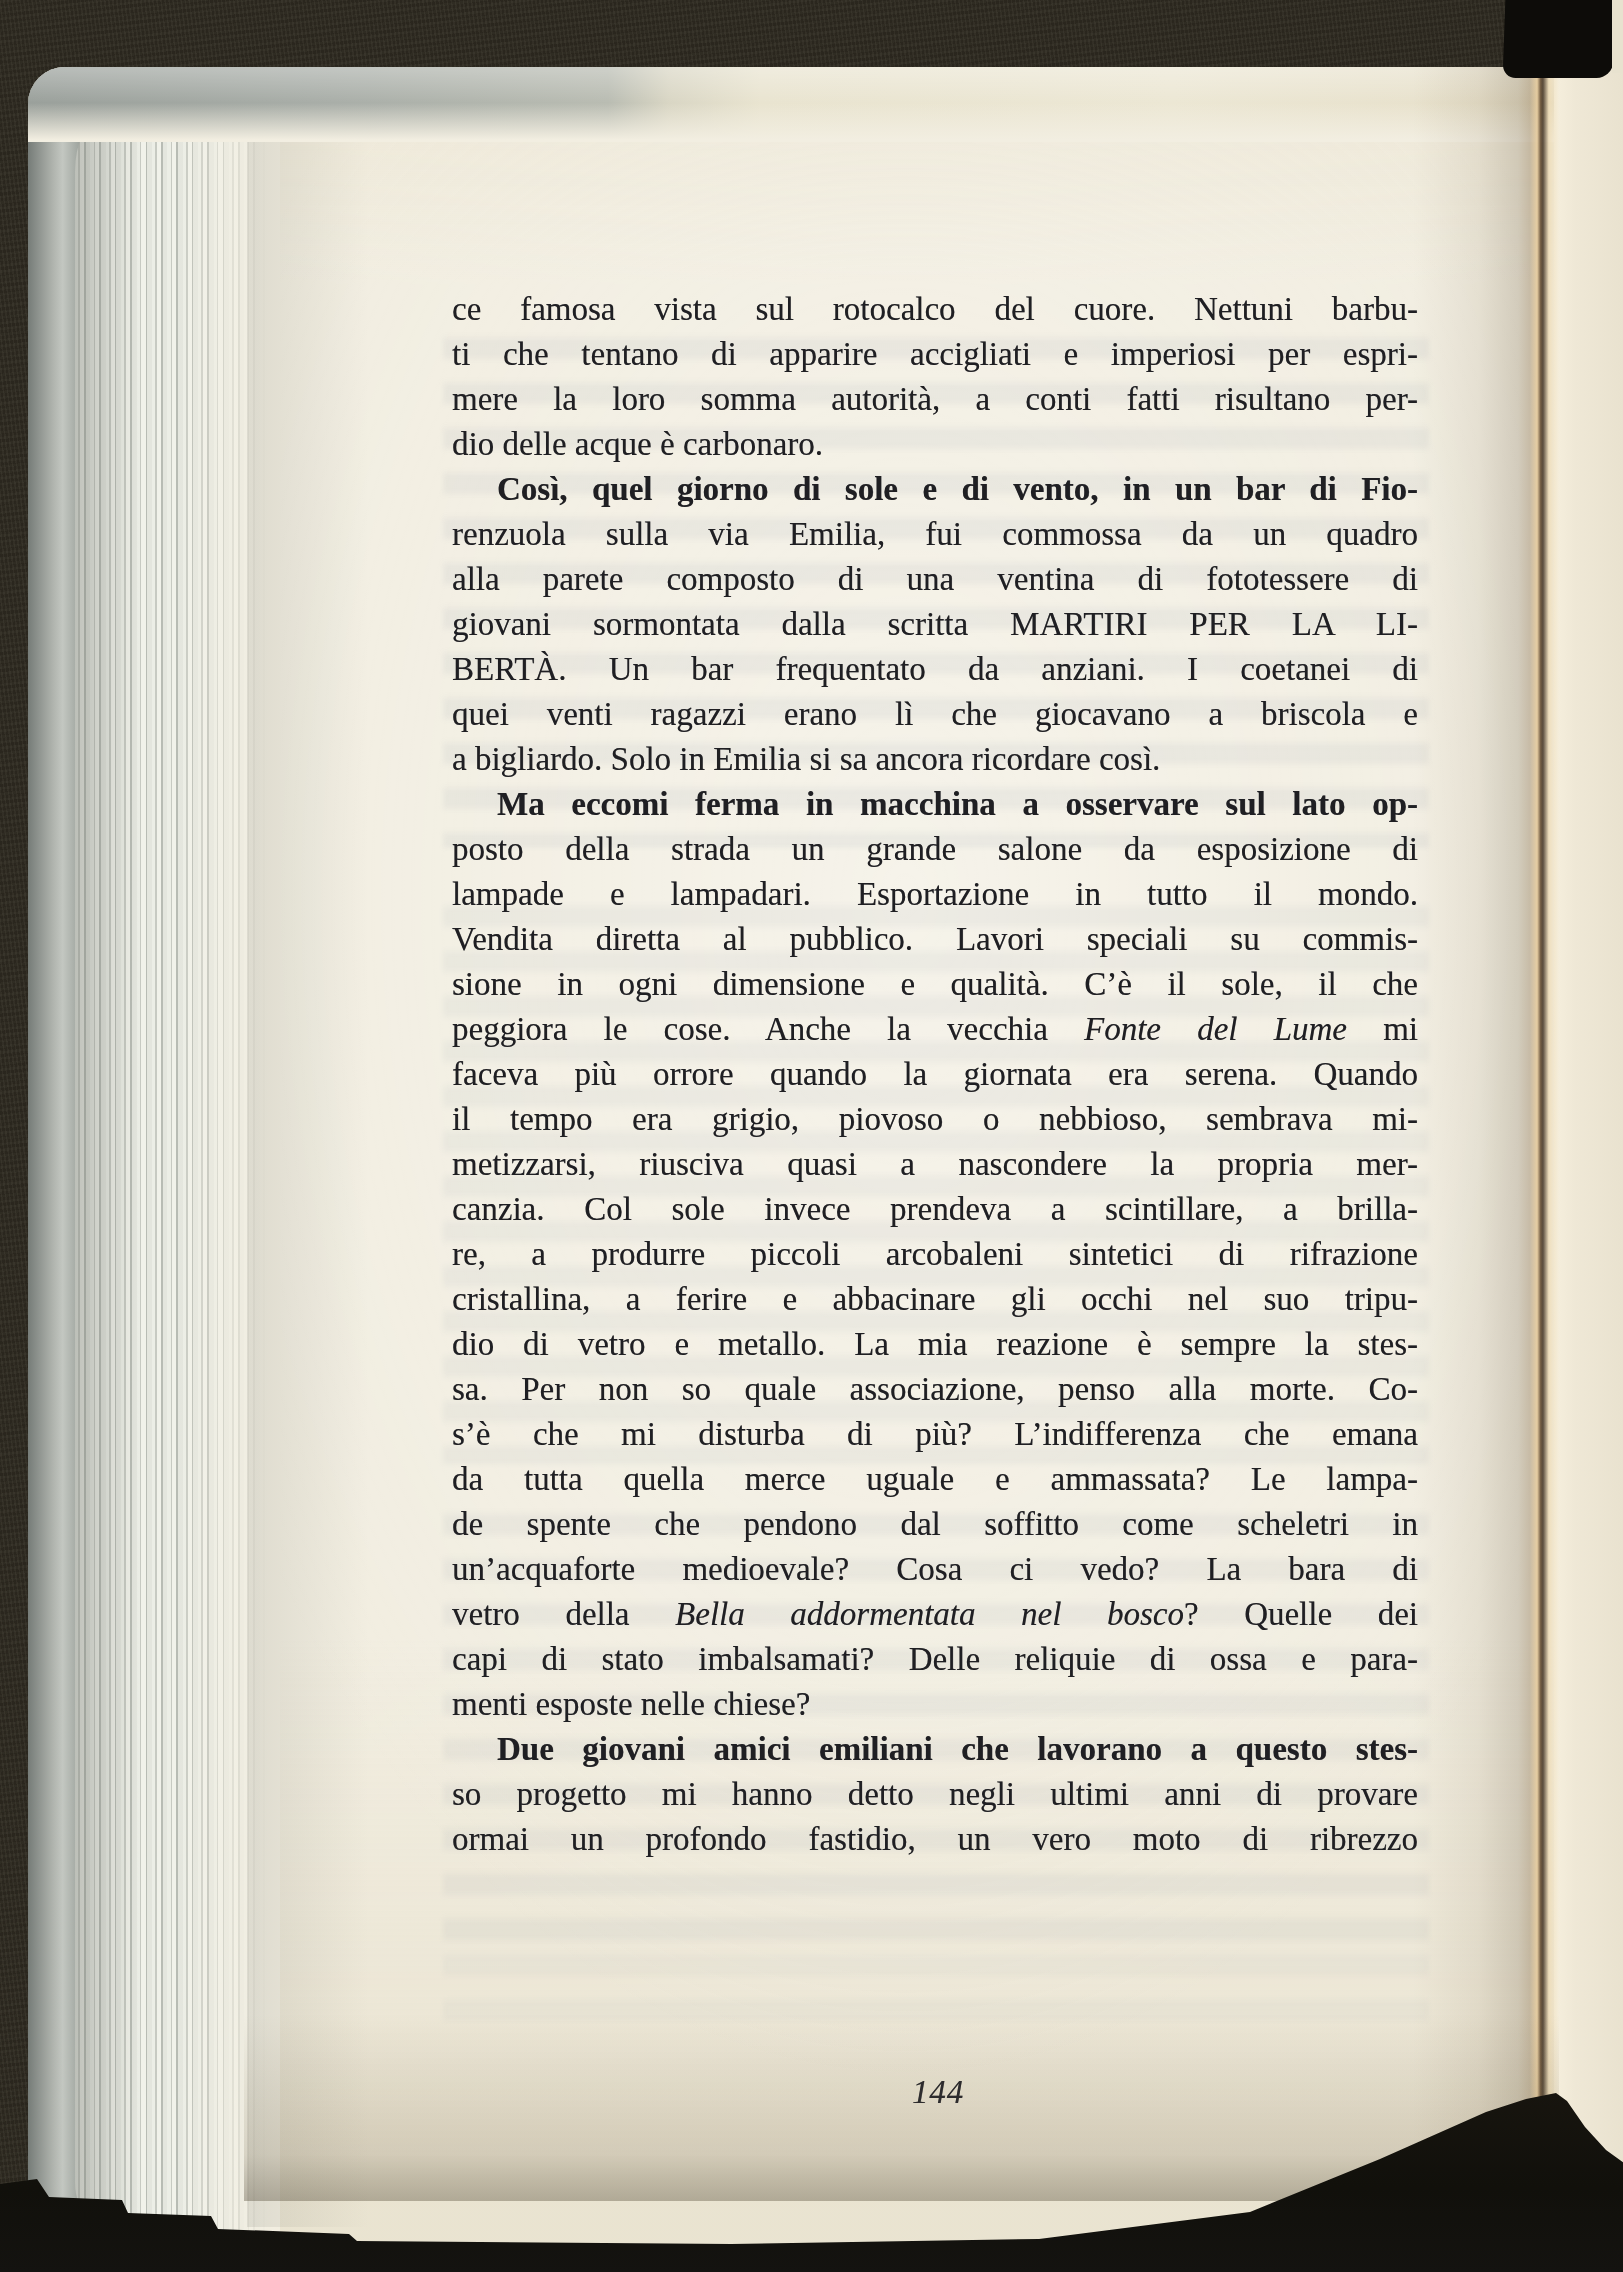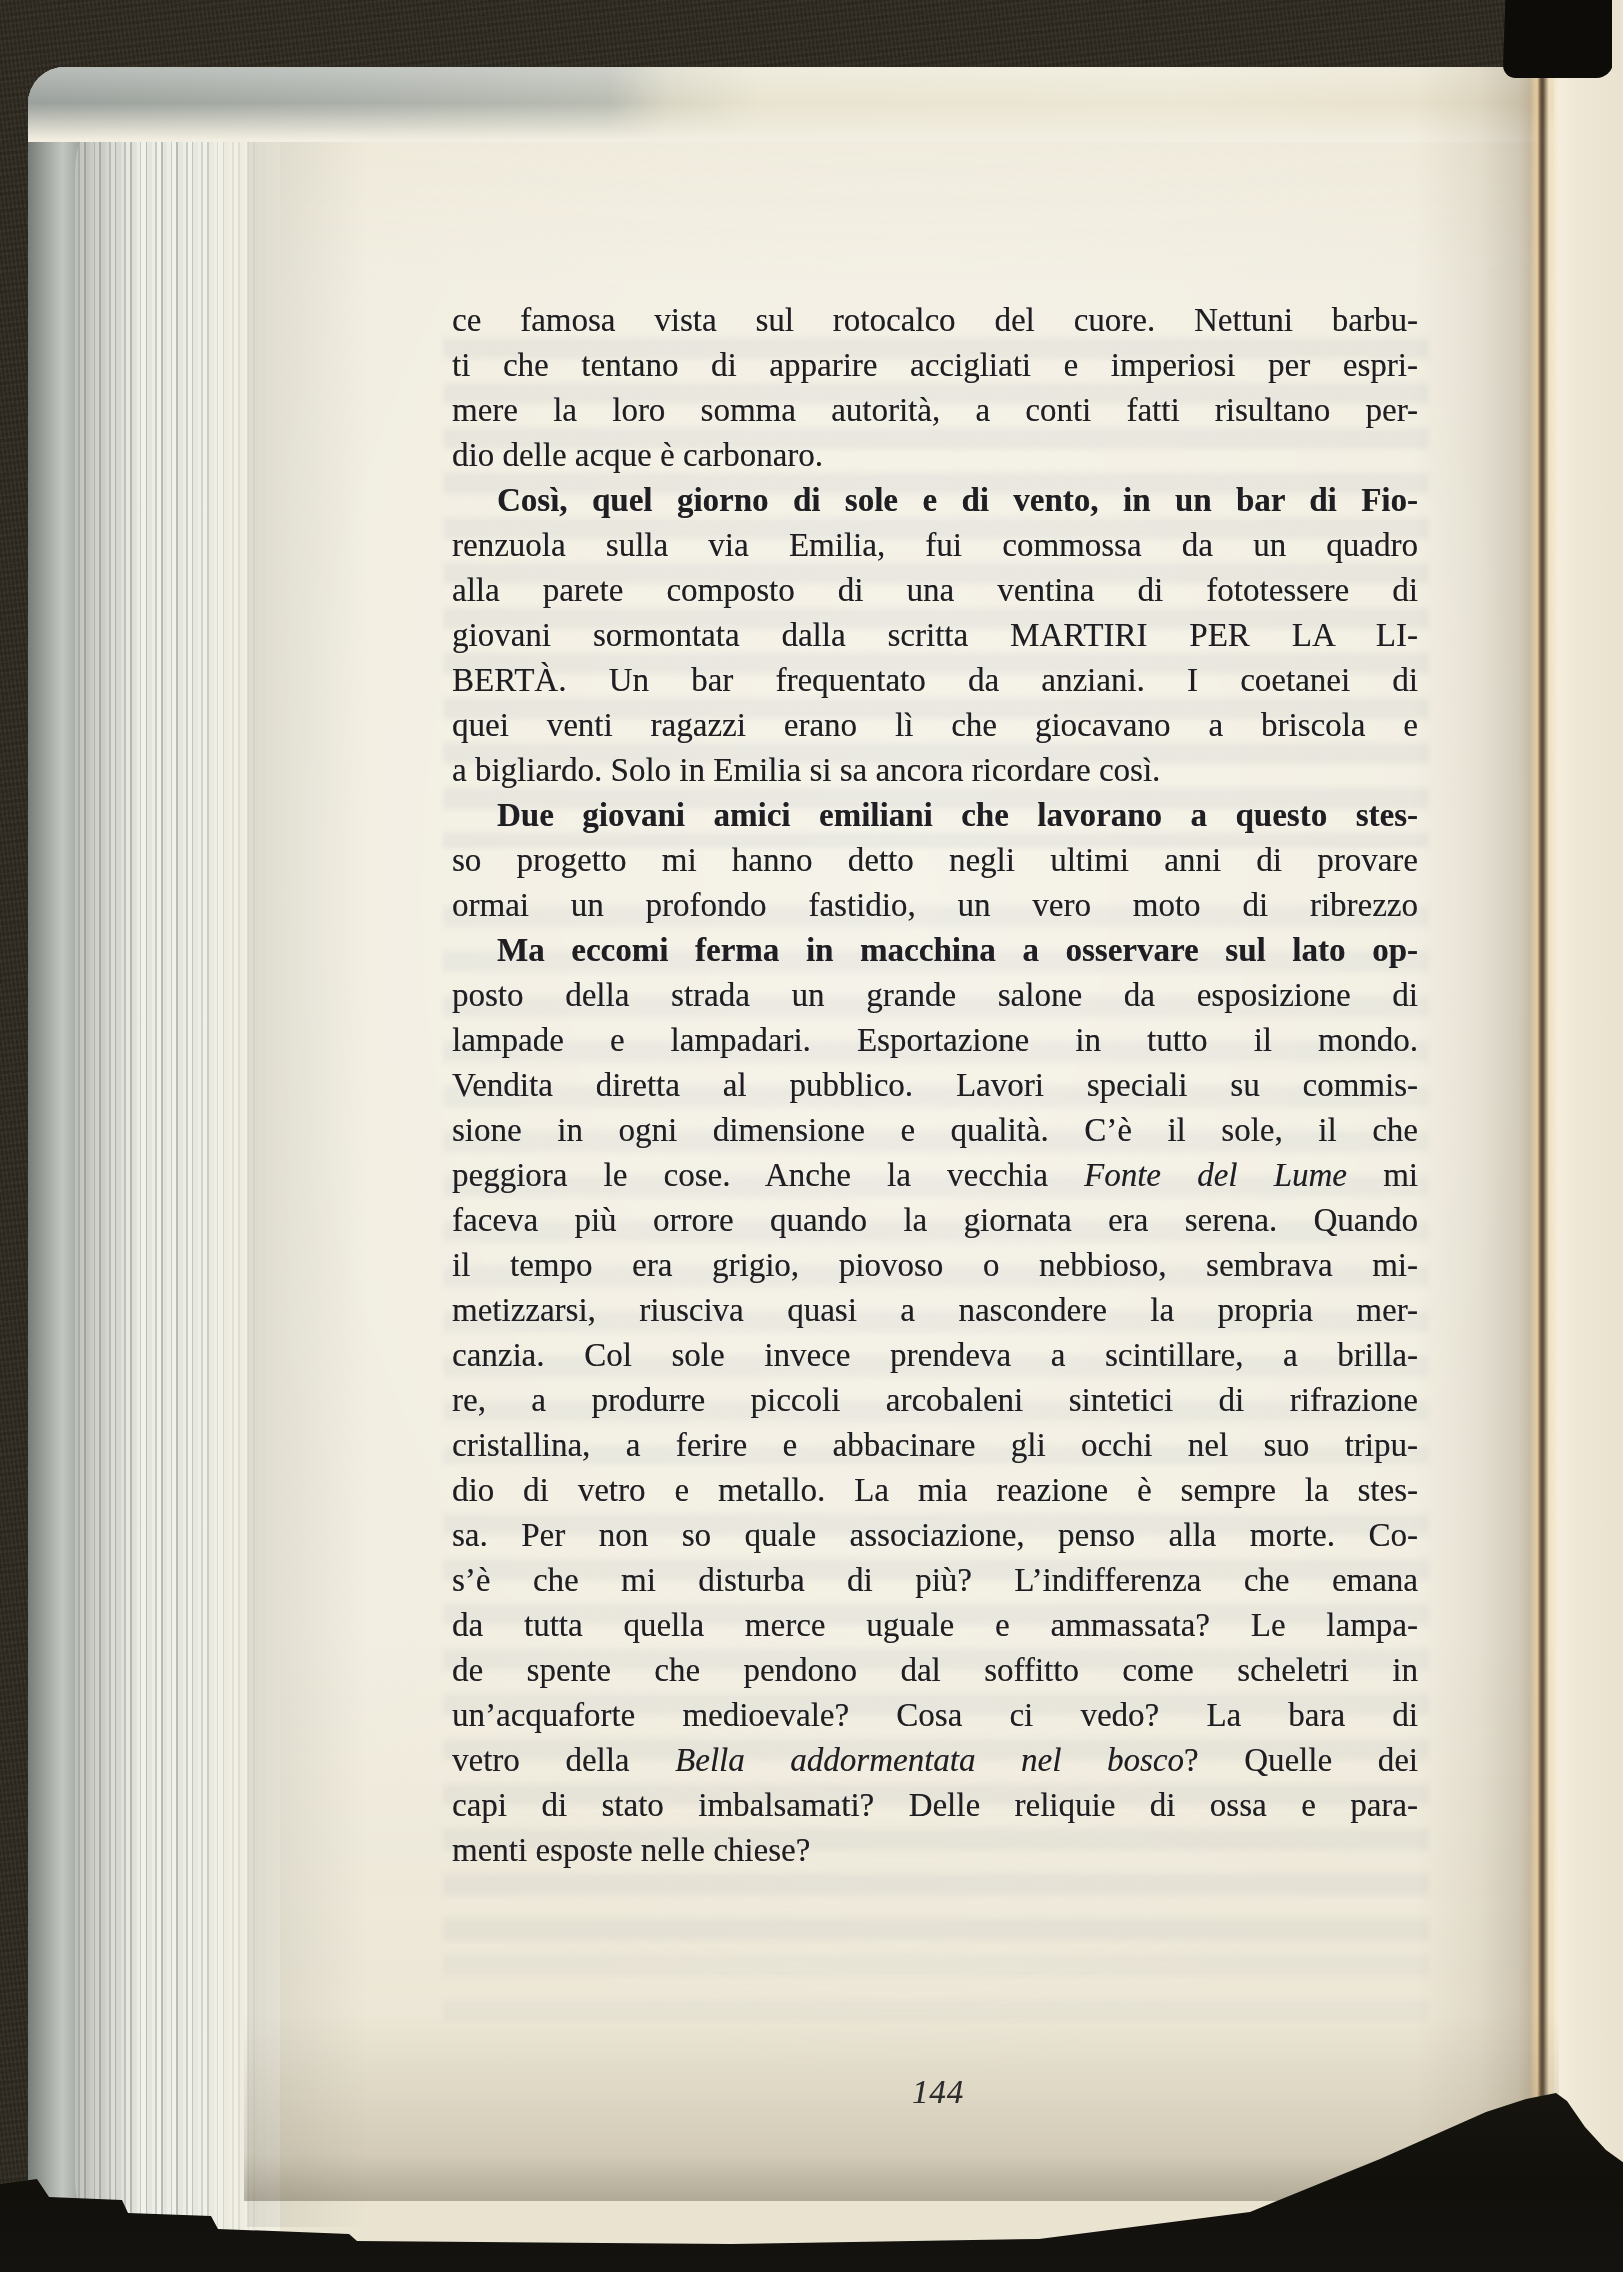--- a/index.html
+++ b/index.html
@@ -95,21 +95,21 @@
     background: repeating-linear-gradient(180deg,
       rgba(128,143,158,0) 0 6.5px, rgba(128,143,158,0.17) 13px 28px,
       rgba(128,143,158,0) 34px 45px);
   }
   #ghost-1 { top: 328px;  height: 520px; opacity: .55; }
   #ghost-2 { top: 896px; height: 568px; opacity: .45; }
   #ghost-3 { top: 1504px; height: 455px; opacity: .50; }
   #ghost-4 { top: 1945px; height: 96px; opacity: .32; }
   
   .text-block {
-    position: absolute; left: 452px; top: 298px; width: 966px; z-index: 4;
+    position: absolute; left: 452px; top: 287px; width: 966px; z-index: 4;
     font-size: 33px; line-height: 45px; color: #1f1f23;
     text-shadow: 0.2px 0.4px 0.6px rgba(25,25,30,0.5);
   }
   .para { margin: 0; }
   .line { text-align: justify; text-align-last: justify; text-justify: inter-word; }
   .line.flush { text-align-last: left; }
   .para.indent .line:first-child { text-indent: 45px; font-weight: bold; }
   .it { font-style: italic; }
   .page-number {
     position: absolute; left: 881px; top: 2070px; width: 114px; z-index: 4;
@@ -154,25 +154,20 @@
         <div class="line flush"><span>dio delle acque è carbonaro.</span></div>
       </div>
       <div class="para indent">
         <div class="line"><span>Così, quel giorno di sole e di vento, in un bar di Fio-</span></div>
         <div class="line"><span>renzuola sulla via Emilia, fui commossa da un quadro</span></div>
         <div class="line"><span>alla parete composto di una ventina di fototessere di</span></div>
         <div class="line"><span>giovani sormontata dalla scritta MARTIRI PER LA LI-</span></div>
         <div class="line"><span>BERTÀ. Un bar frequentato da anziani. I coetanei di</span></div>
         <div class="line"><span>quei venti ragazzi erano lì che giocavano a briscola e</span></div>
         <div class="line flush"><span>a bigliardo. Solo in Emilia si sa ancora ricordare così.</span></div>
-      </div>
-      <div class="para indent">
-        <div class="line"><span>Due giovani amici emiliani che lavorano a questo stes-</span></div>
-        <div class="line"><span>so progetto mi hanno detto negli ultimi anni di provare</span></div>
-        <div class="line"><span>ormai un profondo fastidio, un vero moto di ribrezzo</span></div>
       </div>
       <div class="para indent">
         <div class="line"><span>Ma eccomi ferma in macchina a osservare sul lato op-</span></div>
         <div class="line"><span>posto della strada un grande salone da esposizione di</span></div>
         <div class="line"><span>lampade e lampadari. Esportazione in tutto il mondo.</span></div>
         <div class="line"><span>Vendita diretta al pubblico. Lavori speciali su commis-</span></div>
         <div class="line"><span>sione in ogni dimensione e qualità. C’è il sole, il che</span></div>
         <div class="line"><span>peggiora le cose. Anche la vecchia </span><span class="it">Fonte del Lume</span><span> mi</span></div>
         <div class="line"><span>faceva più orrore quando la giornata era serena. Quando</span></div>
         <div class="line"><span>il tempo era grigio, piovoso o nebbioso, sembrava mi-</span></div>
@@ -183,20 +178,25 @@
         <div class="line"><span>dio di vetro e metallo. La mia reazione è sempre la stes-</span></div>
         <div class="line"><span>sa. Per non so quale associazione, penso alla morte. Co-</span></div>
         <div class="line"><span>s’è che mi disturba di più? L’indifferenza che emana</span></div>
         <div class="line"><span>da tutta quella merce uguale e ammassata? Le lampa-</span></div>
         <div class="line"><span>de spente che pendono dal soffitto come scheletri in</span></div>
         <div class="line"><span>un’acquaforte medioevale? Cosa ci vedo? La bara di</span></div>
         <div class="line"><span>vetro della </span><span class="it">Bella addormentata nel bosco</span><span>? Quelle dei</span></div>
         <div class="line"><span>capi di stato imbalsamati? Delle reliquie di ossa e para-</span></div>
         <div class="line flush"><span>menti esposte nelle chiese?</span></div>
       </div>
+      <div class="para indent">
+        <div class="line"><span>Due giovani amici emiliani che lavorano a questo stes-</span></div>
+        <div class="line"><span>so progetto mi hanno detto negli ultimi anni di provare</span></div>
+        <div class="line"><span>ormai un profondo fastidio, un vero moto di ribrezzo</span></div>
+      </div>
     </div>
 
   <div class="page-number">144</div>
 
   <div class="bottom-shade"></div>
   <div class="bottom-dark"></div>
 </div>
 
 
 </body></html>

